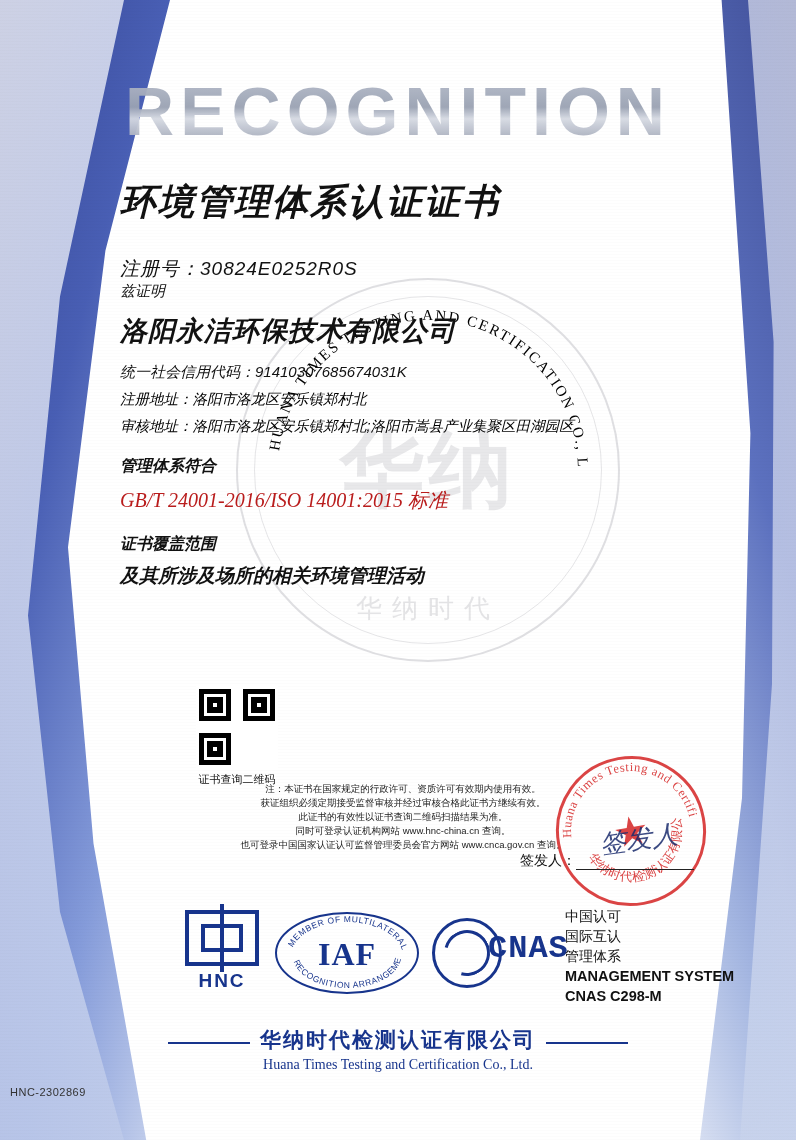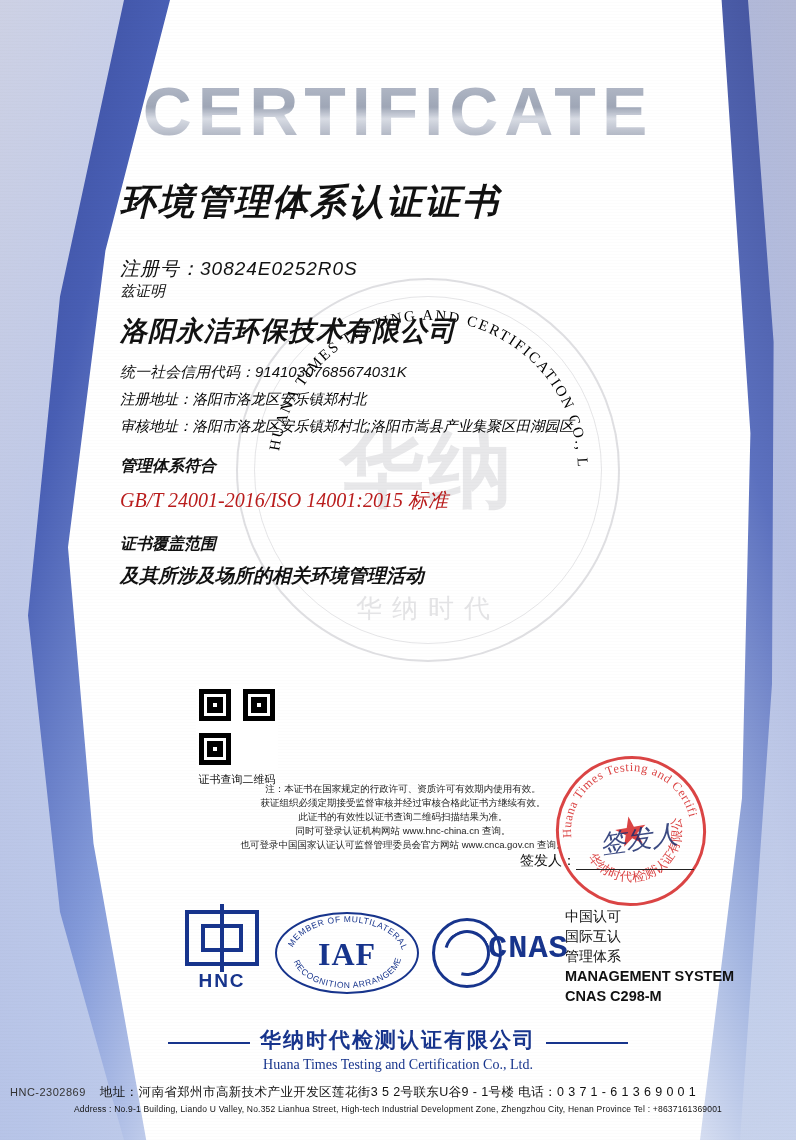--- a/index.html
+++ b/index.html
@@ -464,21 +464,21 @@
         <path id="wmarc" d="M 40,190 A 150,150 0 0 1 340,190"></path>
       </defs>
       <text>
         <textPath href="#wmarc" startOffset="4%">HUANA TIMES TESTING AND CERTIFICATION CO., LTD.</textPath>
       </text>
     </svg>
     <div class="wm-core">华纳</div>
     <div class="wm-bottom">华纳时代</div>
   </div>
 
-  <div class="cert-word">CERTIFICATE</div>
+  <div class="cert-word">RECOGNITION</div>
 
   <div class="content">
     <div class="title-cn">环境管理体系认证证书</div>
 
     <div class="reg-no">
       <span>注册号：</span><span>30824E0252R0S</span>
     </div>
 
     <div class="hereby">兹证明</div>
 
@@ -578,20 +578,16 @@
     </div>
   </div>
 
   <div class="footer-company">
     <div>
       <span class="fc-rule-l"></span><span class="fc-cn">华纳时代检测认证有限公司</span><span class="fc-rule-r"></span>
     </div>
     <div class="fc-en">Huana Times Testing and Certification Co., Ltd.</div>
   </div>
 
-  <div class="footer-addr">
-    <div class="fa-cn">地址：河南省郑州市高新技术产业开发区莲花街3 5 2号联东U谷9 - 1号楼   电话：0 3 7 1 - 6 1 3 6 9 0 0 1</div>
-    <div class="fa-en">Address : No.9-1 Building, Liando U Valley, No.352 Lianhua Street, High-tech Industrial Development Zone, Zhengzhou City, Henan Province   Tel : +8637161369001</div>
-  </div>
 
   <div class="doc-code">HNC-2302869</div>
 
 </div>
 
 </body></html>

